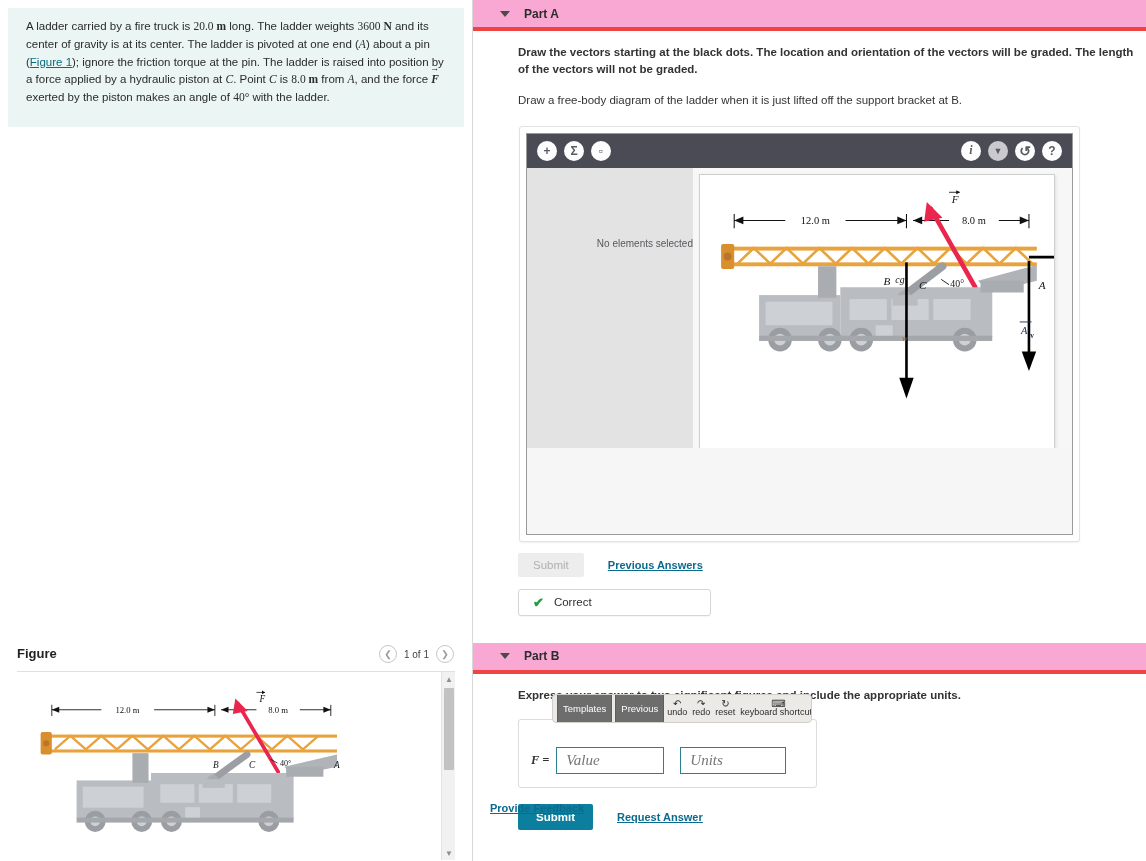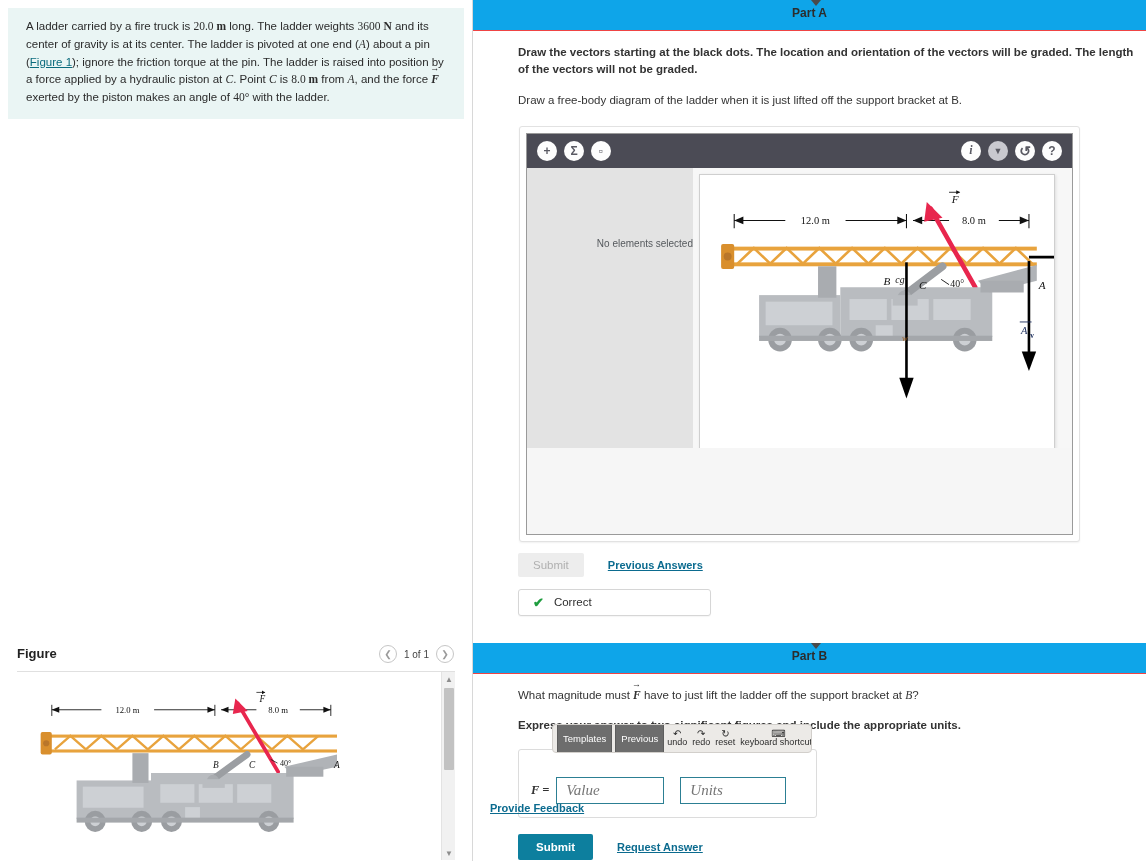--- a/index.html
+++ b/index.html
@@ -17,21 +17,21 @@
   
   .left-col {
     position: absolute; left: 0; top: 0;
     width: 473px; height: 861px;
     border-right: 1px solid #d8d8d8;
     background: #fff;
   }
   .problem-box {
     margin: 8px 8px 0 8px;
     background: #eaf5f4;
-    padding: 10px 12px 12px 18px;
+    padding: 10px 12px 20px 18px;
     font-size: 11.5px;
     line-height: 1.55;
     color: #2b2b2b;
   }
   .mathvar { font-family: "Liberation Serif", serif; font-style: italic; }
   .mathup  { font-family: "Liberation Serif", serif; font-style: normal; }
   .mathbold{ font-family: "Liberation Serif", serif; font-weight: bold; font-style: normal; }
   .figlink { color: #0b6b7d; text-decoration: underline; cursor: pointer; }
   .vecF {
     display: inline-block; position: relative;
@@ -68,23 +68,23 @@
     display: flex; align-items: center; justify-content: center; font-size: 8px; color: #8d8d8d; cursor: pointer; }
   .fig-scroll .arrow.up { top: 0; }
   .fig-scroll .arrow.dn { bottom: 0; }
   .fig-scroll .thumb { position: absolute; left: 2px; top: 16px; width: 10px; height: 82px;
     background: #c2c2c2; border-radius: 1px; cursor: pointer; }
 
   
   .right-col { position: absolute; left: 473px; top: 0; width: 673px; height: 861px; background: #fff; }
 
   .part-header {
-    position: relative; height: 31px; background: #0ea5e9;
-    border-bottom: 1px solid #ef4444;
-    display: flex; align-items: center; flex-direction: column;
+    position: relative; height: 31px; background: #f9a8d4;
+    border-bottom: 4px solid #ef4444;
+    display: flex; align-items: center;
   }
   .part-caret {
     margin-left: 27px; margin-right: 14px; width: 0; height: 0;
     border-left: 5px solid transparent; border-right: 5px solid transparent;
     border-top: 6px solid #4a4a4a; cursor: pointer;
   }
   .part-label { font-size: 12px; font-weight: bold; color: #2c2c2c; }
 
   .part-body { padding: 0 0 0 45px; }
   .qtext { font-size: 11.5px; color: #333; margin-top: 13px; line-height: 1.5; }
@@ -440,23 +440,20 @@
         <span class="correct-txt">Correct</span>
       </div>
     </div>
 
     <div class="part-header" style="margin-top:27px;text-align:center;">
       <div class="part-caret"></div>
       <div class="part-label">Part B</div>
     </div>
 
     <div class="part-body">
-      <div class="qtext">
-        <span>What magnitude must </span><span class="vecF">F</span><span> have to just lift the ladder off the support bracket at </span><span class="mathvar">B</span><span>?</span>
-      </div>
       <div class="qtext bold">Express your answer to two significant figures and include the appropriate units.</div>
 
       <div class="ans-box">
         <div class="mathbar">
           <div class="mb-btn">Templates</div>
           <div class="mb-btn">Previous</div>
           <div class="mb-tool"><span class="gl">↶</span><span>undo</span></div>
           <div class="mb-tool"><span class="gl">↷</span><span>redo</span></div>
           <div class="mb-tool"><span class="gl">↻</span><span>reset</span></div>
           <div class="mb-tool"><span class="gl">⌨</span><span>keyboard shortcuts</span></div>

